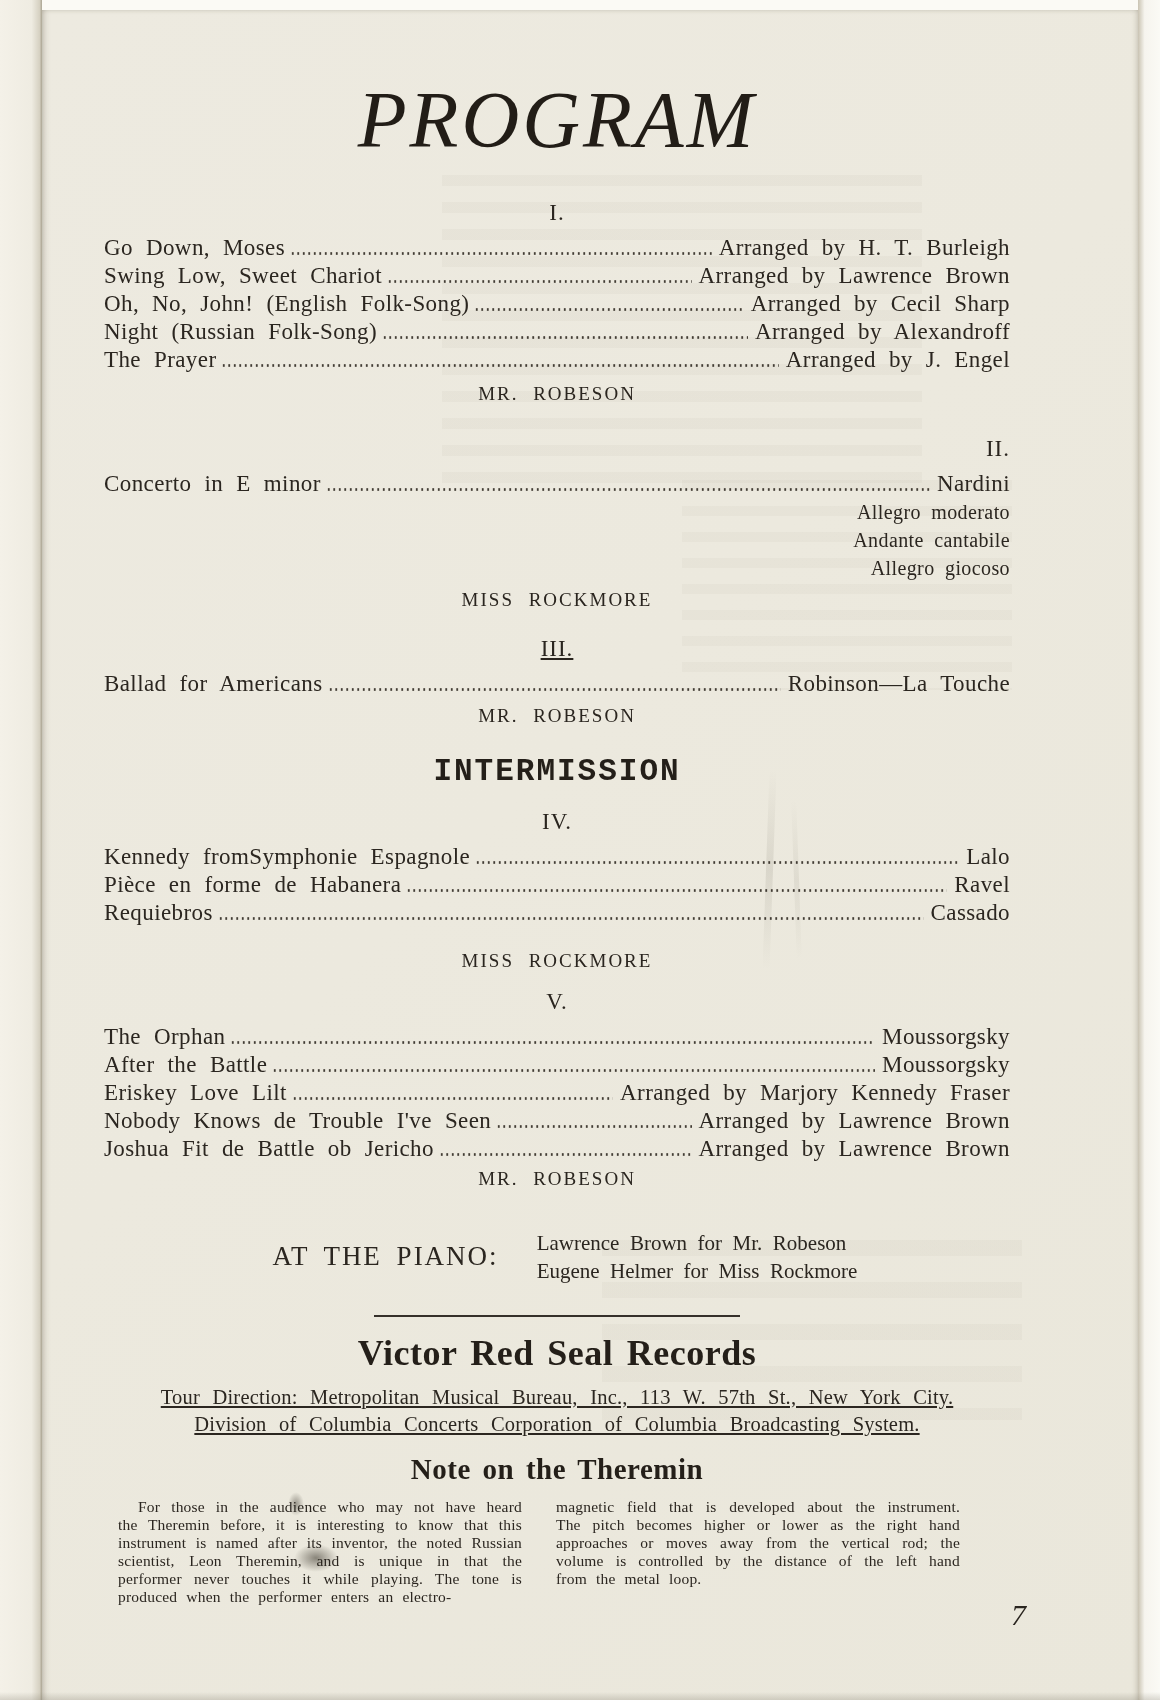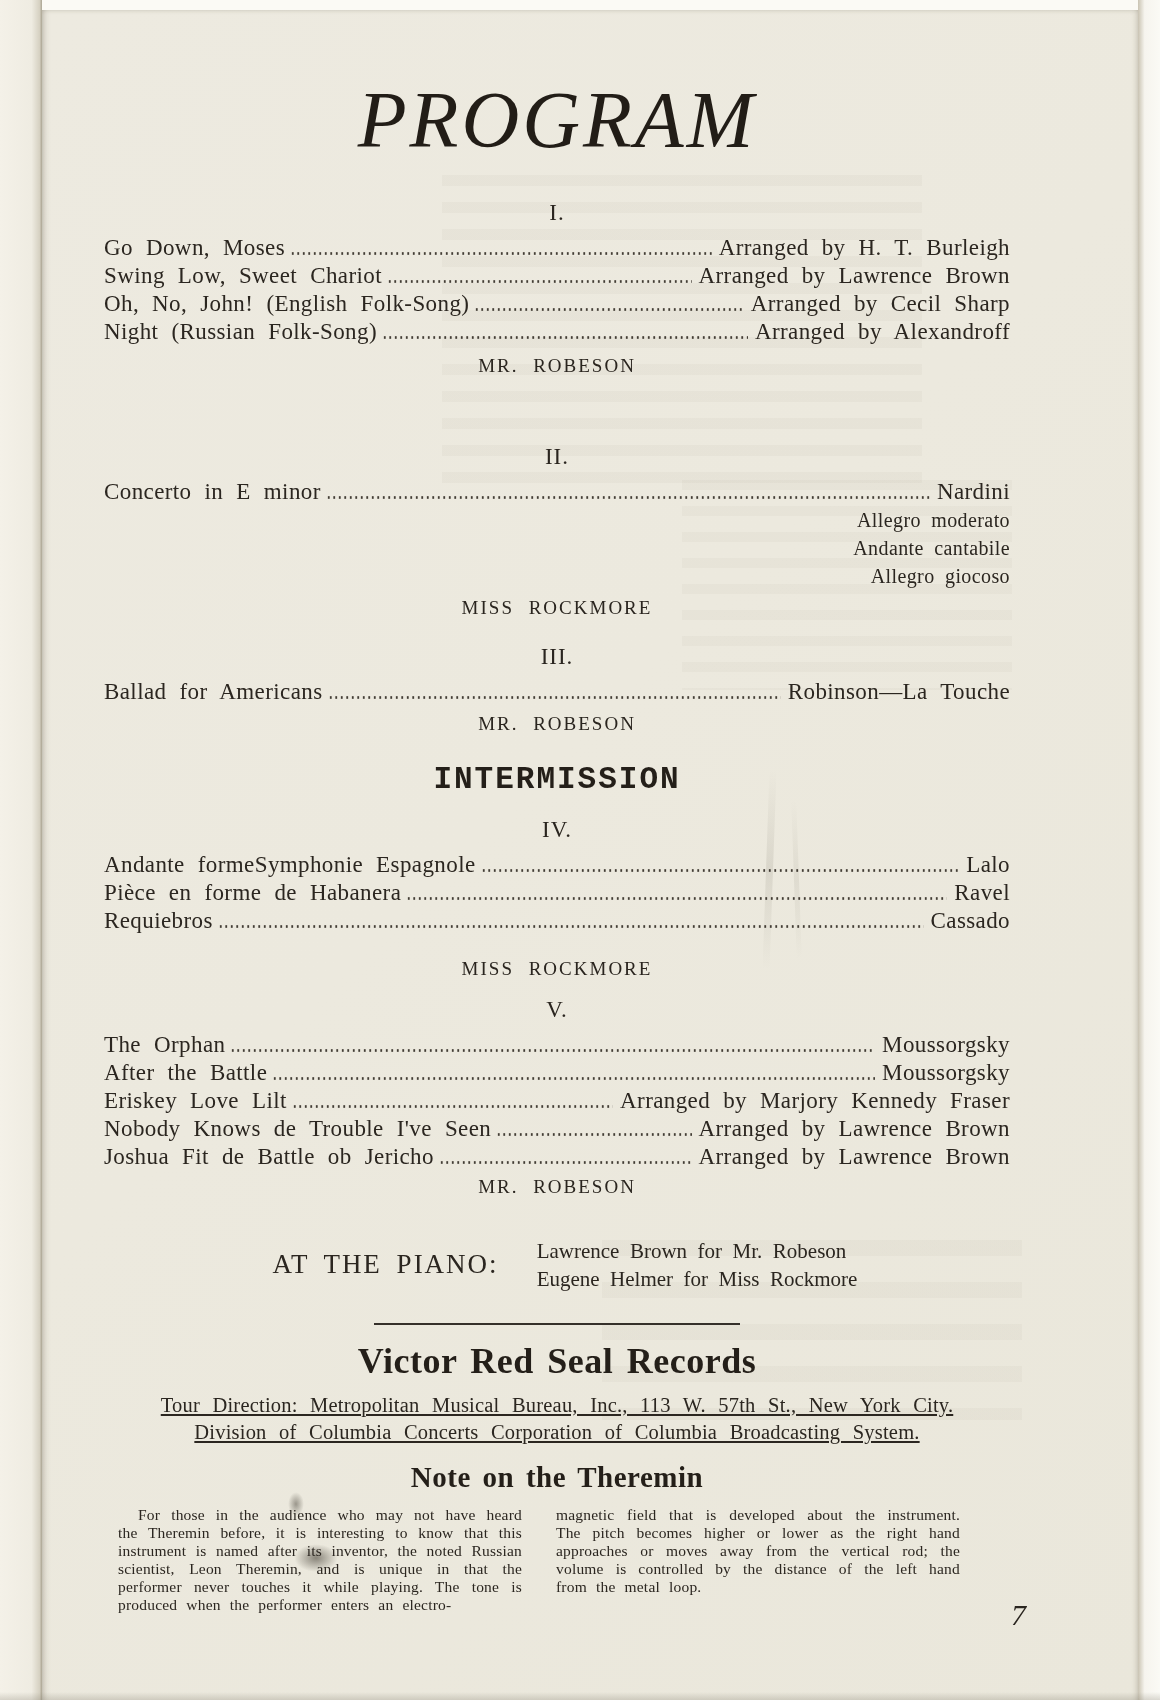--- a/index.html
+++ b/index.html
@@ -51,22 +51,22 @@
 
   .title{
     margin:70px 0 0;text-align:center;
     font-size:80px;line-height:1.02;font-style:italic;font-weight:400;
     letter-spacing:3px;color:#221d17;
   }
   .numeral{
     text-align:center;font-size:23px;letter-spacing:1px;color:#2a251f;
   }
   .n1{margin-top:38px;}
-  .n2{margin-top:66px;}
-  .n3{margin-top:24px;}
+  .n2{margin-top:30px;text-align:right;}
+  .n3{margin-top:24px;text-decoration:underline;}
   .n4{margin-top:20px;}
   .n5{margin-top:16px;}
 
   .rows{margin-top:8px;text-align:right;}
   .prow{
     display:flex;align-items:baseline;
     font-size:23px;line-height:28px;
     word-spacing:.3em;letter-spacing:.4px;white-space:nowrap;
   }
   .prow .ti{}
@@ -162,20 +162,25 @@
         <div class="prow">
             <span class="t">Oh, No, John! (English Folk-Song)</span>
             <span class="leader"></span>
             <span class="a">Arranged by Cecil Sharp</span>
           </div>
         <div class="prow">
             <span class="t">Night (Russian Folk-Song)</span>
             <span class="leader"></span>
             <span class="a">Arranged by Alexandroff</span>
           </div>
+        <div class="prow">
+            <span class="t">The Prayer</span>
+            <span class="leader"></span>
+            <span class="a">Arranged by J. Engel</span>
+          </div>
       </div>
       <div class="performer p1">MR. ROBESON</div>
 
       <div class="numeral n2">II.</div>
       <div class="rows">
         <div class="prow">
             <span class="t">Concerto in E minor</span>
             <span class="leader"></span>
             <span class="a">Nardini</span>
           </div>
@@ -193,21 +198,21 @@
             <span class="a">Robinson—La Touche</span>
           </div>
       </div>
       <div class="performer p3">MR. ROBESON</div>
 
       <div class="intermission">INTERMISSION</div>
 
       <div class="numeral n4">IV.</div>
       <div class="rows">
         <div class="prow">
-            <span class="t">Andante forme </span>
+            <span class="t">Kennedy from </span>
             <span class="ti">Symphonie Espagnole</span>
             <span class="leader"></span>
             <span class="a">Lalo</span>
           </div>
         <div class="prow">
             <span class="t">Pièce en forme de Habanera</span>
             <span class="leader"></span>
             <span class="a">Ravel</span>
           </div>
         <div class="prow">

